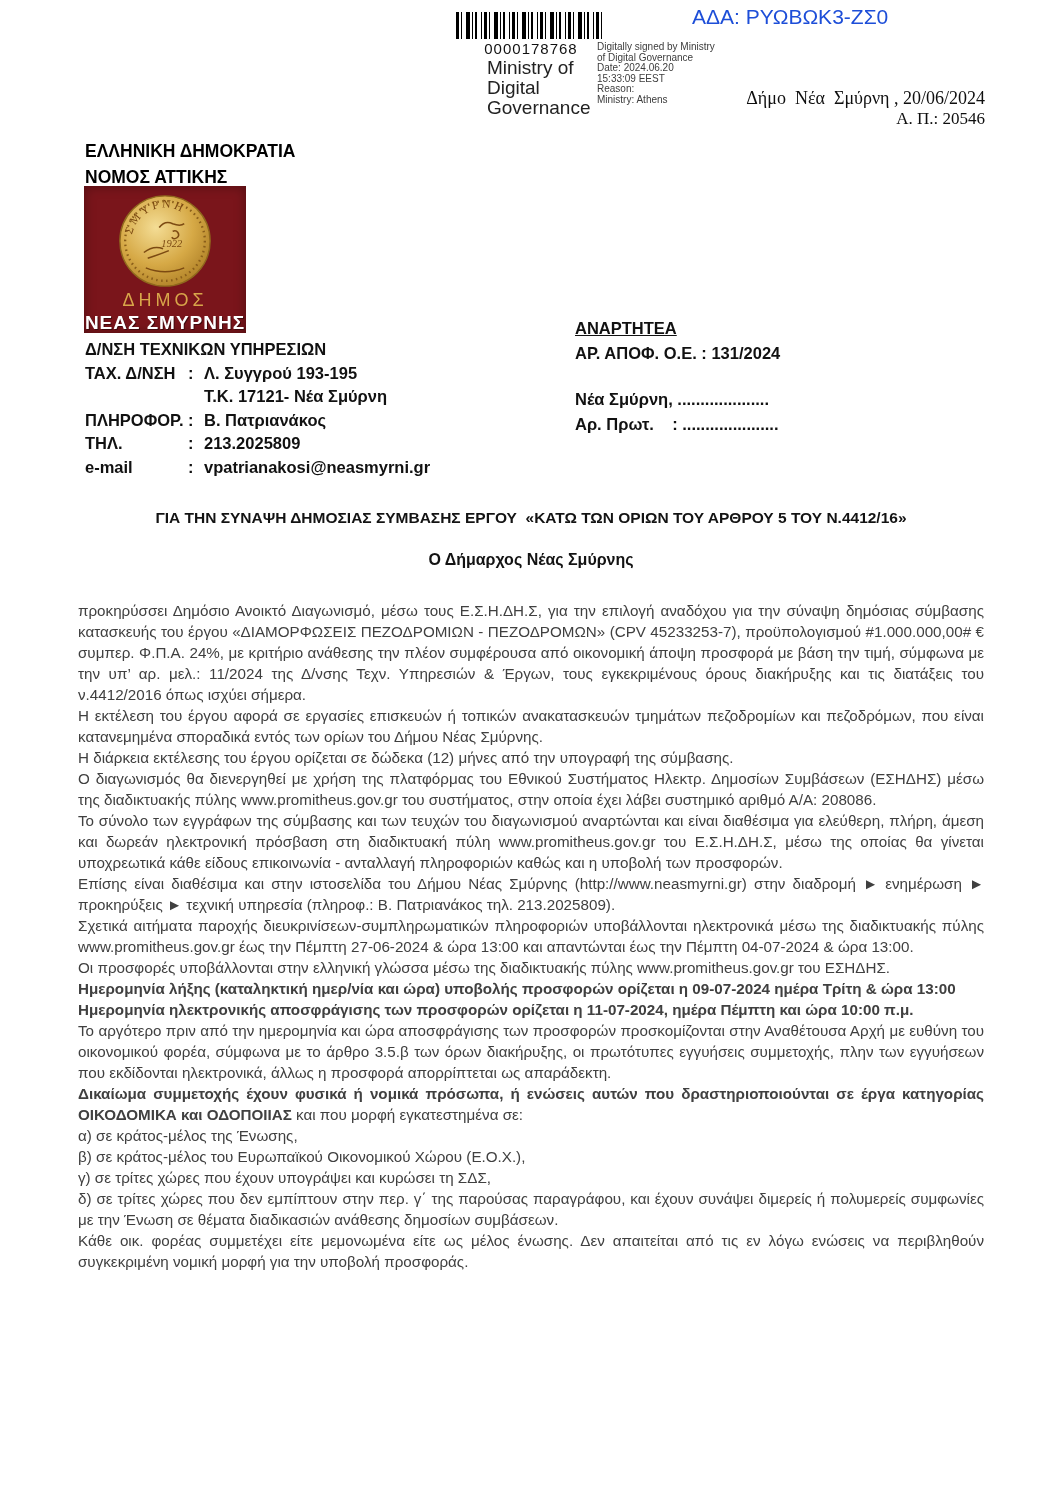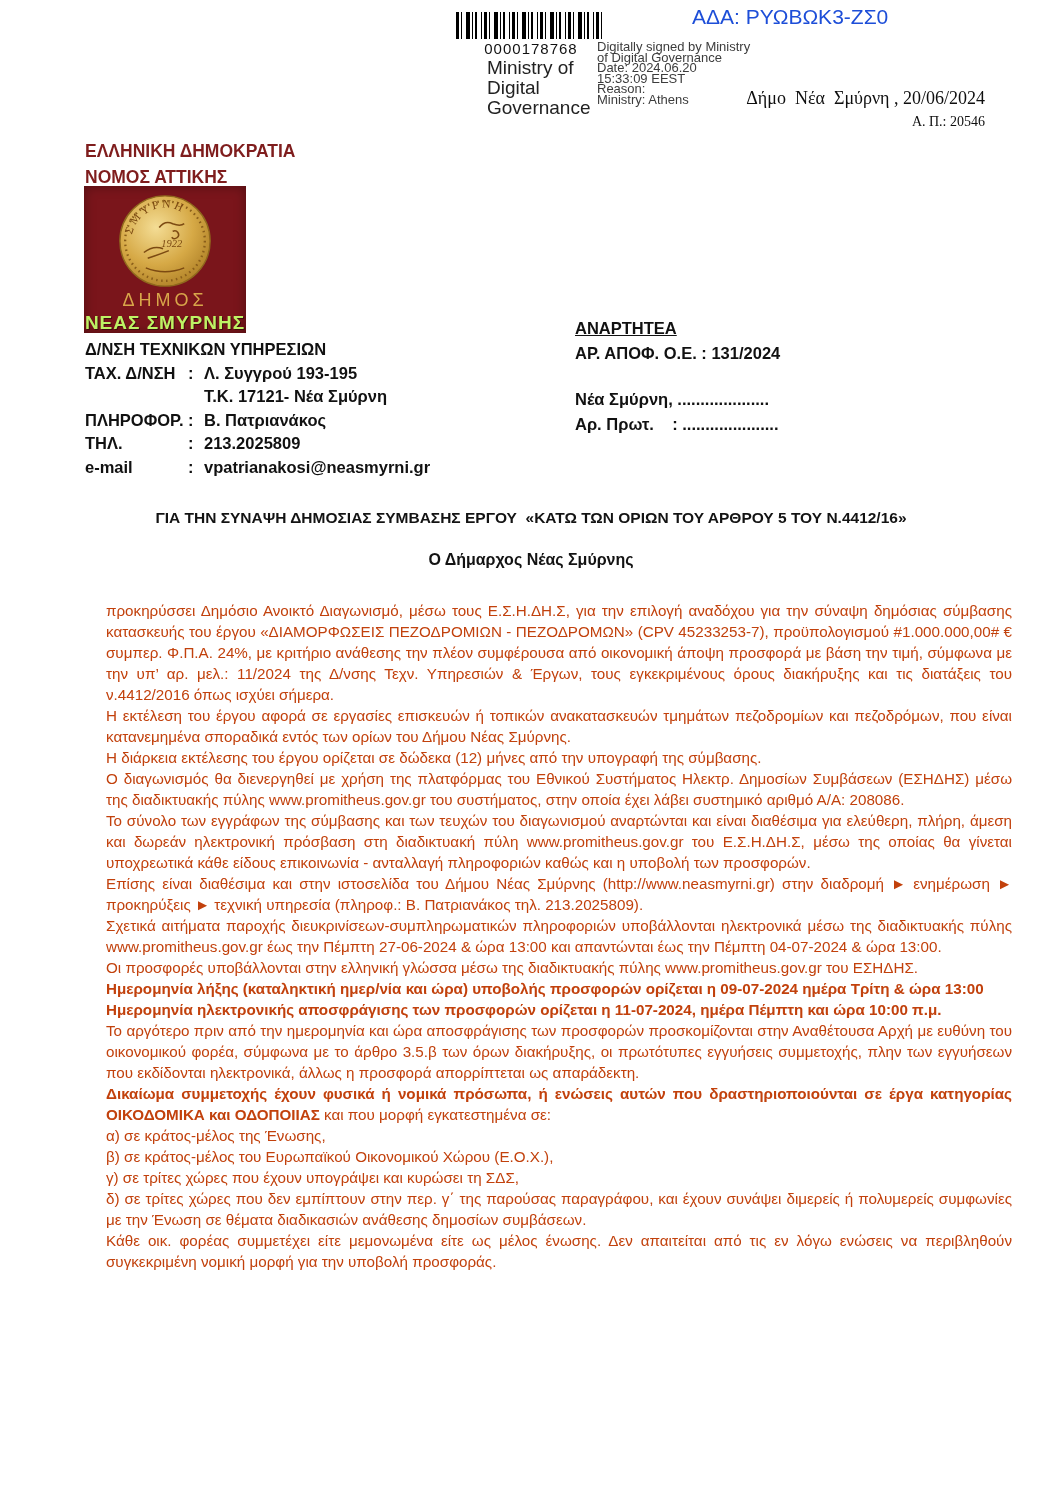--- a/index.html
+++ b/index.html
@@ -26,52 +26,52 @@
   .barcode-number {
     position: absolute; left: 456px; top: 40px; width: 150px;
     text-align: center; font-size: 15px; letter-spacing: 1px; color: #111;
   }
   .ministry-text {
     position: absolute; left: 487px; top: 58px;
     font-size: 19px; line-height: 20px; color: #222;
   }
   .signature-text {
     position: absolute; left: 597px; top: 42px;
-    font-size: 13px; line-height: 10.5px; color: #3c3c3c;
+    font-size: 10px; line-height: 10.5px; color: #3c3c3c;
   }
   .ada {
     position: absolute; left: 692px; top: 5px;
     font-size: 21px; color: #1d4ed8; white-space: pre;
   }
   .dateline {
     position: absolute; right: 66px; top: 88px; text-align: right;
     font-family: "Liberation Serif", serif; font-size: 18px; color: #0e0e0e;
   }
   .dateline .l1 { white-space: pre; }
-  .dateline .l2 { margin-top: 5px; font-size: 14px; }
+  .dateline .l2 { font-size: 17px; }
 
   
   .authority {
     position: absolute; left: 85px; top: 138px;
-    font-weight: bold; font-size: 17.5px; line-height: 26px; color: #7f1d1d;
+    font-weight: bold; font-size: 17.5px; line-height: 26px; color: #000000;
   }
 
   
   .logo {
     position: absolute; left: 84px; top: 186px; width: 162px; height: 147px;
     background: #7a151b; text-align: center;
     box-shadow: inset 0 0 12px rgba(0,0,0,.35);
   }
   .logo svg.coin { display: block; margin: 7px auto 0; }
   .logo .dimos {
     color: #d8a64a; font-size: 18px; letter-spacing: 4px;
     margin-top: 1px; font-family: Liberation Sans, sans-serif;
   }
   .logo .neas {
-    color: #bef264; font-size: 19px; font-weight: bold; letter-spacing: 1px;
+    color: #ffffff; font-size: 19px; font-weight: bold; letter-spacing: 1px;
     margin-top: 1px; text-shadow: 1px 1px 0 #3f0a0d;
   }
 
   
   .contact {
     position: absolute; left: 85px; top: 338px;
     font-weight: bold; font-size: 16.5px; line-height: 23.5px; color: #111;
   }
   .contact-row { display: flex; }
   .contact-label { width: 103px; flex: 0 0 103px; }
@@ -91,21 +91,21 @@
     position: absolute; left: 78px; top: 504px; width: 906px;
     text-align: center; font-weight: bold; font-size: 15.5px; line-height: 27px;
     color: #131313;
   }
   .doc-title .tl { white-space: pre; }
   .doc-title .signatory { margin-top: 15px; font-size: 16px; }
 
   
   .body-text {
     position: absolute; left: 78px; top: 600px; width: 906px;
-    font-size: 15.2px; line-height: 21px; text-align: justify; color: #c2410c; margin-left: 28px;
+    font-size: 15.2px; line-height: 21px; text-align: justify; color: #404040;
   }
   .body-text p { margin: 0; }
   .body-text .b { font-weight: bold; }
 </style>
 </head>
 <body>
 
 <div class="page">
 
   <div class="barcode"></div>

